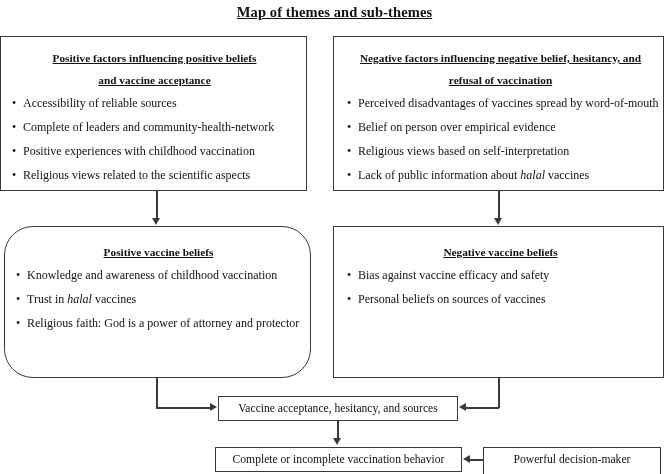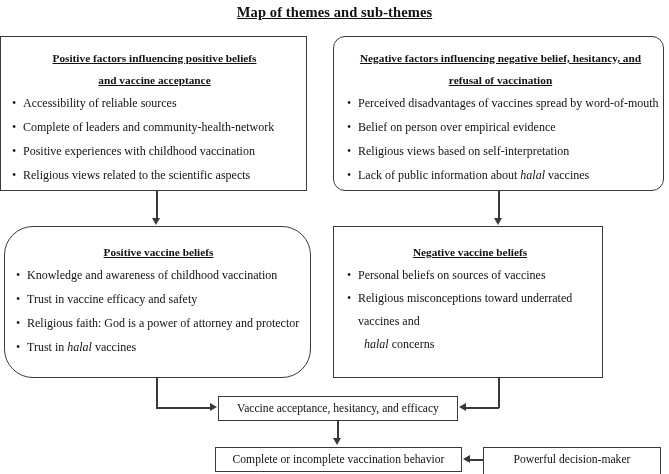--- a/index.html
+++ b/index.html
@@ -68,23 +68,23 @@
     white-space: normal;
     line-height: 23px;
   }
   .bullets li .cont {
     display: block;
     padding-left: 6px;
   }
   i { font-style: italic; margin-top: 8px; }
 
   .box-top-left   { left: 0;   top: 36px;  width: 307px; height: 155px; padding: 10px 6px 0 8px; }
-  .box-top-right  { left: 333px; top: 36px;  width: 331px; height: 155px; padding: 10px 6px 0 10px; border-radius: 12px; }
+  .box-top-right  { left: 333px; top: 36px;  width: 331px; height: 155px; padding: 10px 6px 0 10px; }
   .box-bot-left   { left: 4px;   top: 226px; width: 307px; height: 152px; padding: 14px 6px 0 8px; border-radius: 29px; }
-  .box-bot-right  { left: 333px; top: 226px; width: 270px; height: 152px; padding: 14px 6px 0 10px; }
+  .box-bot-right  { left: 333px; top: 226px; width: 331px; height: 152px; padding: 14px 6px 0 10px; }
 
   
   .flowbox {
     position: absolute;
     box-sizing: border-box;
     border: 1.4px solid #3a3a3a;
     background: #ffffff;
     text-align: center;
     font-size: 11.6px;
     line-height: 23px;
@@ -153,35 +153,34 @@
       <li>Belief on person over empirical evidence</li>
       <li>Religious views based on self-interpretation</li>
       <li><span>Lack of public information about </span><i>halal</i><span> vaccines</span></li>
     </ul>
   </div>
 
   <div class="box box-bot-left">
     <div class="box-heading">Positive vaccine beliefs</div>
     <ul class="bullets">
       <li>Knowledge and awareness of childhood vaccination</li>
-      <li>Trust in vaccine efficacy and safety</li>
+      <li><span>Trust in </span><i>halal</i><span> vaccines</span></li>
       <li>Religious faith: God is a power of attorney and protector</li>
-      <li><span>Trust in </span><i>halal</i><span> vaccines</span></li>
     </ul>
   </div>
 
   <div class="box box-bot-right">
     <div class="box-heading">Negative vaccine beliefs</div>
     <ul class="bullets">
+      <li>Bias against vaccine efficacy and safety</li>
       <li>Personal beliefs on sources of vaccines</li>
-      <li class="wrap"><span>Religious misconceptions toward underrated vaccines and</span><span class="cont"><i>halal</i><span> concerns</span></span></li>
-    </ul>
-  </div>
-
-  <div class="flowbox box-accept">Vaccine acceptance, hesitancy, and efficacy</div>
+    </ul>
+  </div>
+
+  <div class="flowbox box-accept">Vaccine acceptance, hesitancy, and sources</div>
   <div class="flowbox box-behavior">Complete or incomplete vaccination behavior</div>
   <div class="flowbox box-decision">Powerful decision-maker</div>
 
   <div class="ln vline" style="left:156px; top:191px; height:28px;"></div>
   <div class="arrow arrow-down" style="left:152px; top:218px;"></div>
 
   <div class="ln vline" style="left:498px; top:191px; height:28px;"></div>
   <div class="arrow arrow-down" style="left:494px; top:218px;"></div>
 
   <div class="ln vline" style="left:156px; top:378px; height:30px;"></div>

